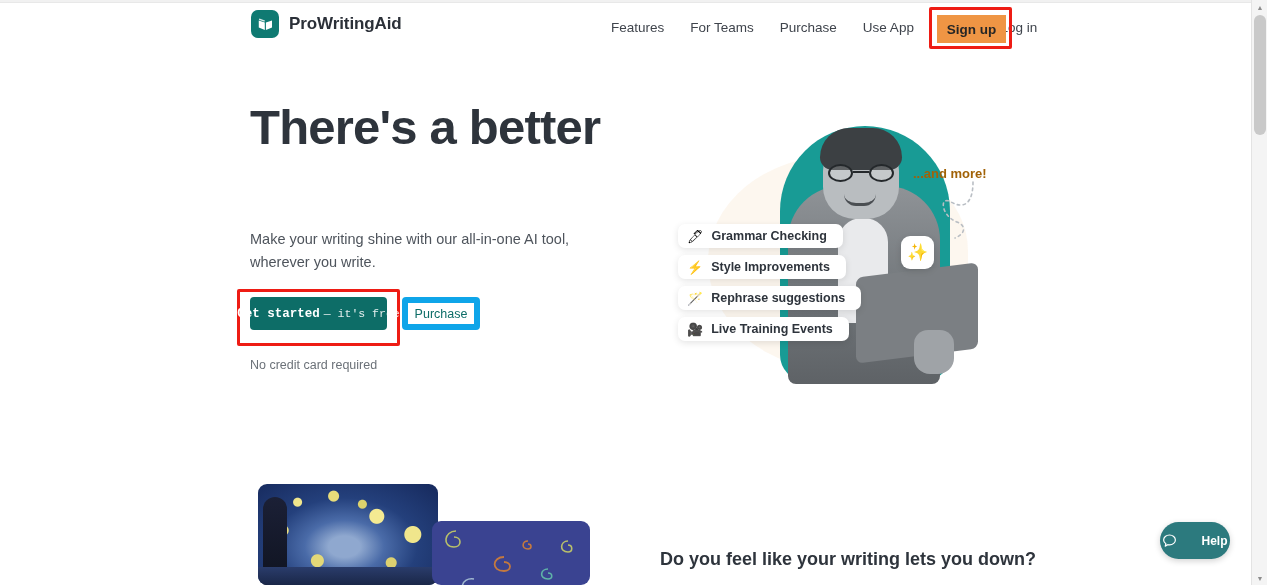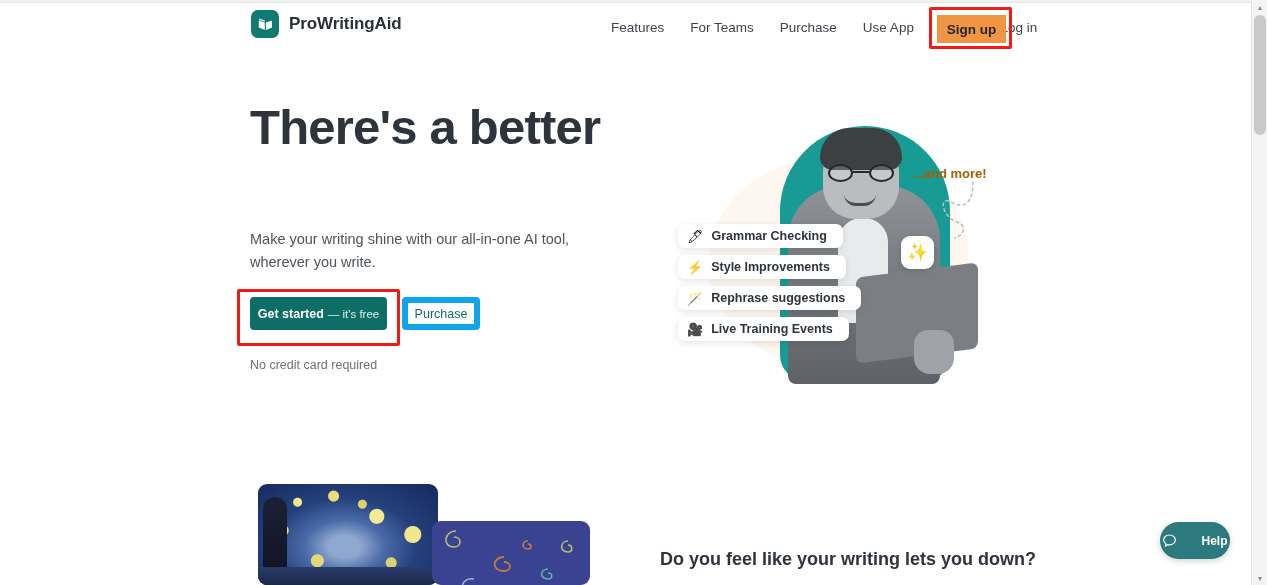--- a/index.html
+++ b/index.html
@@ -173,21 +173,21 @@
     position: absolute;
     left: 250px;
     top: 297px;
     width: 137px;
     height: 33px;
     background: #0d6d67;
     border: none;
     border-radius: 4px;
     color: #ffffff;
     font-size: 12.5px;
-    font-family: Liberation Sans, sans-serif;
+    font-family: Liberation Mono, monospace;
     display: flex;
     align-items: center;
     justify-content: center;
     gap: 4px;
     cursor: pointer;
     white-space: nowrap;
     text-align: center;
   }
   .btn-getstarted .bold { font-weight: bold; }
   .btn-getstarted .free { opacity: 0.88; font-size: 11.5px; }

